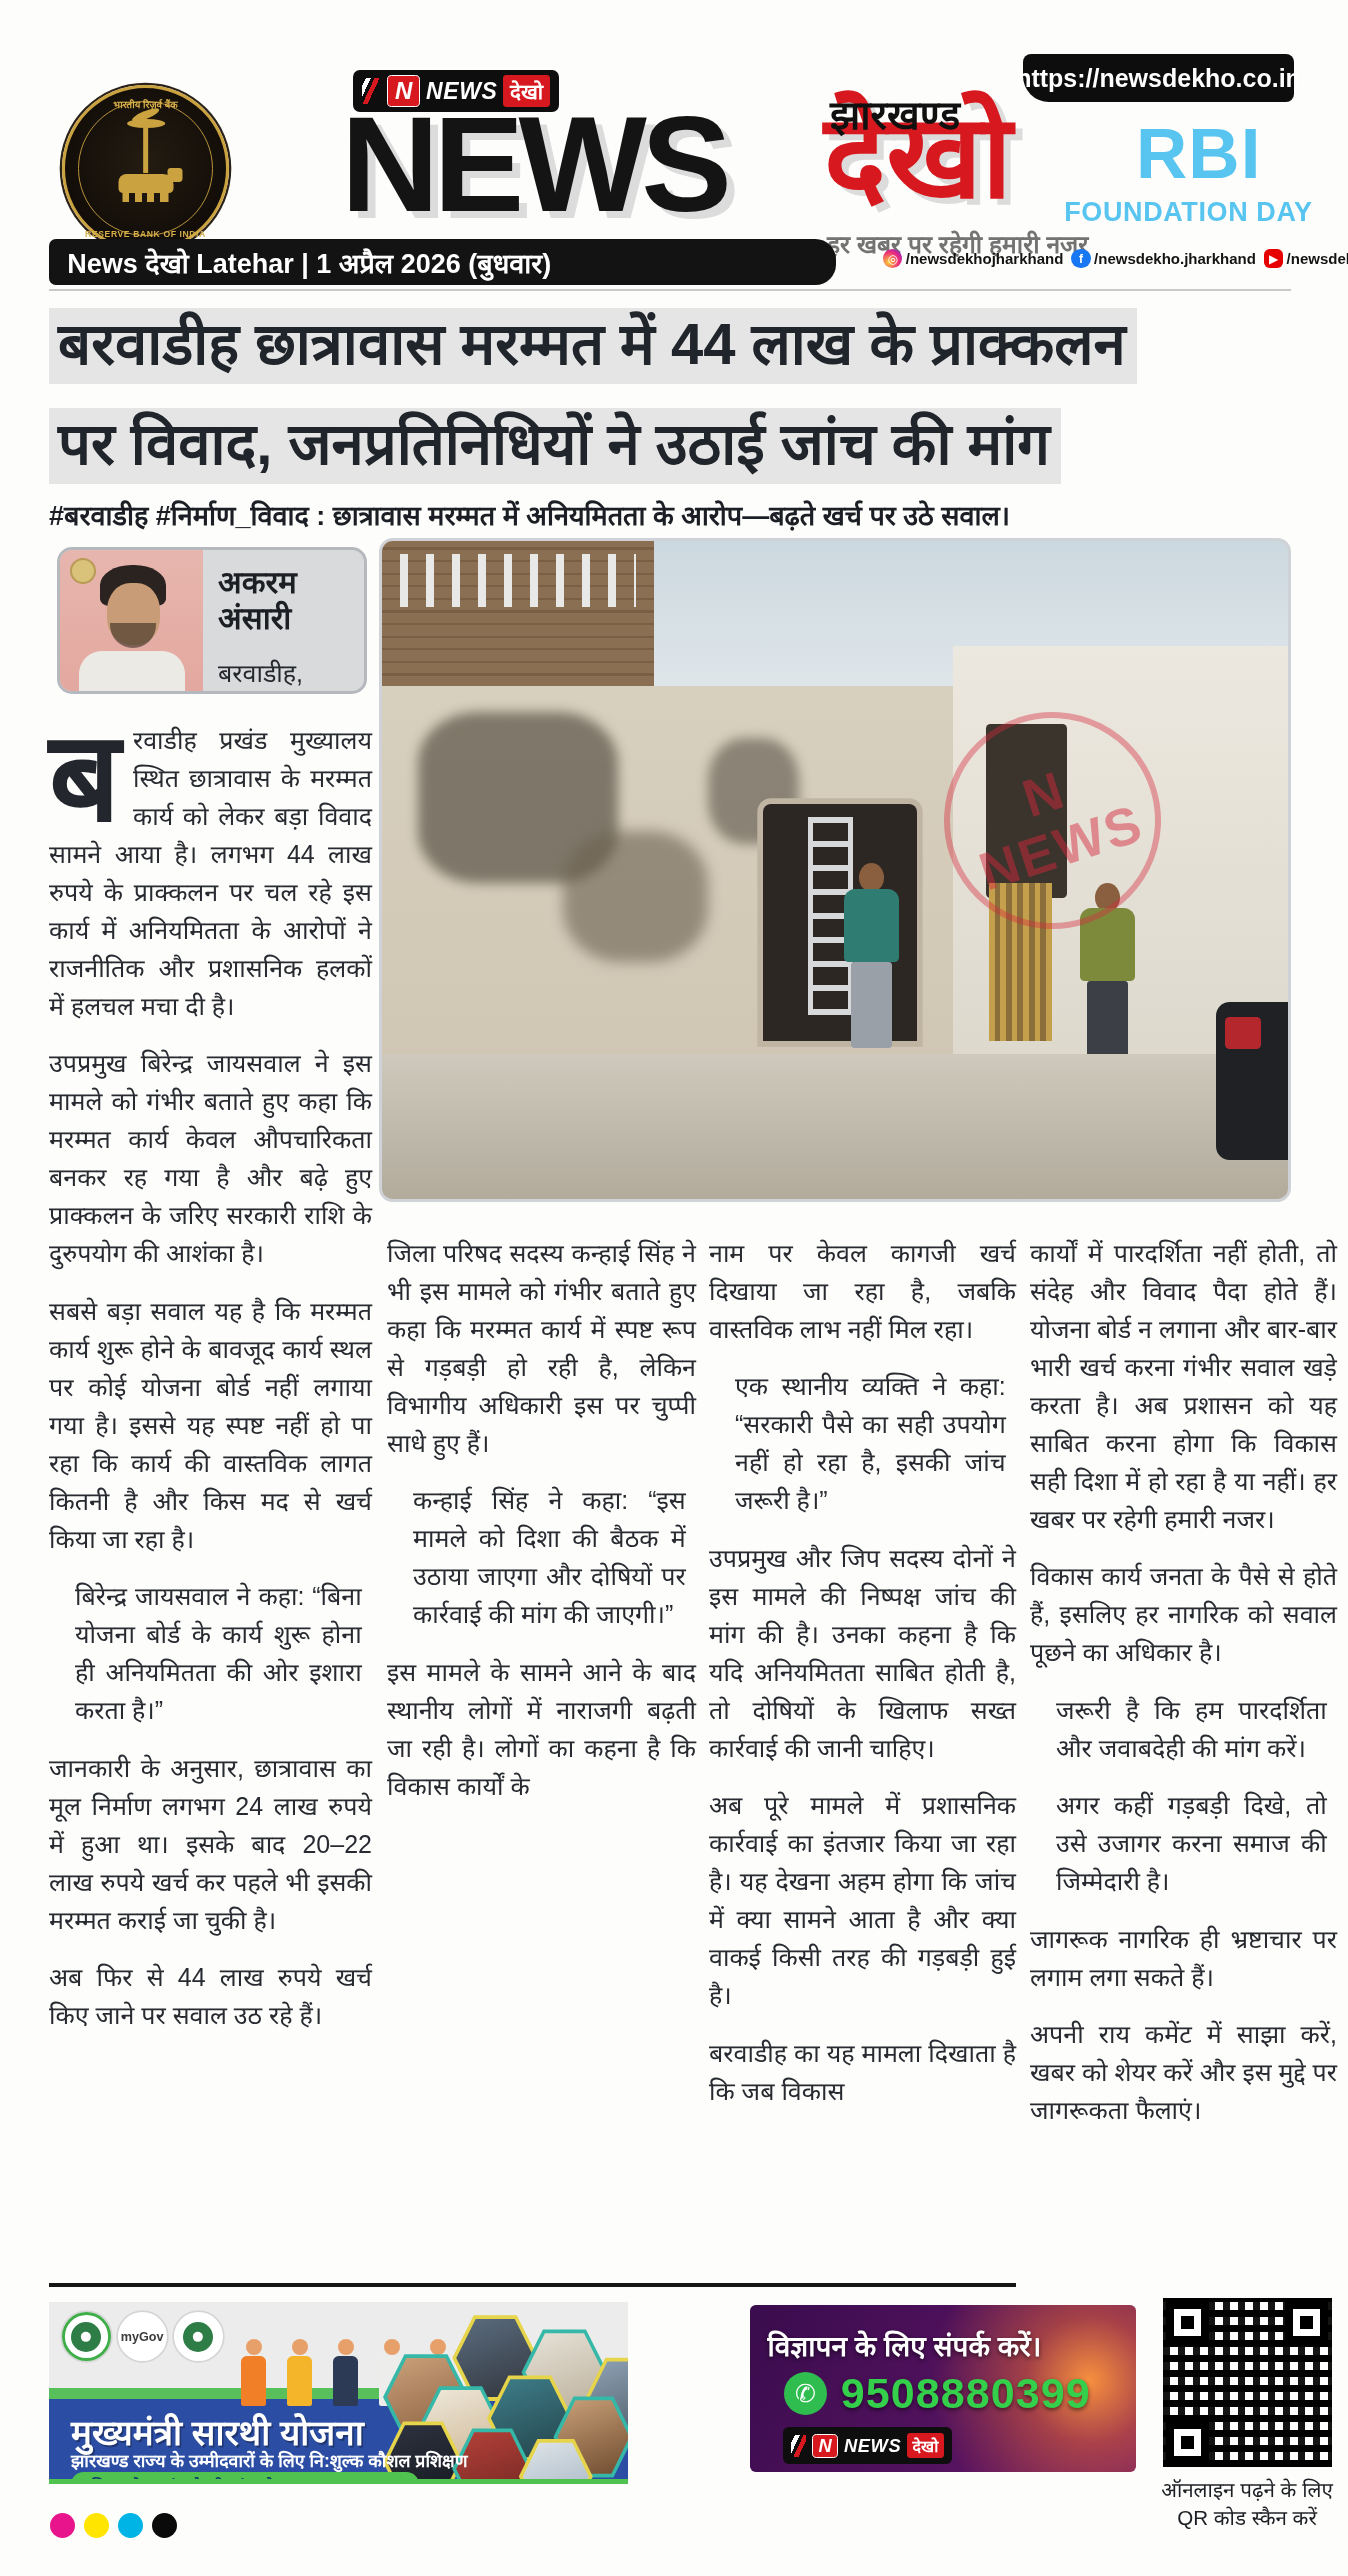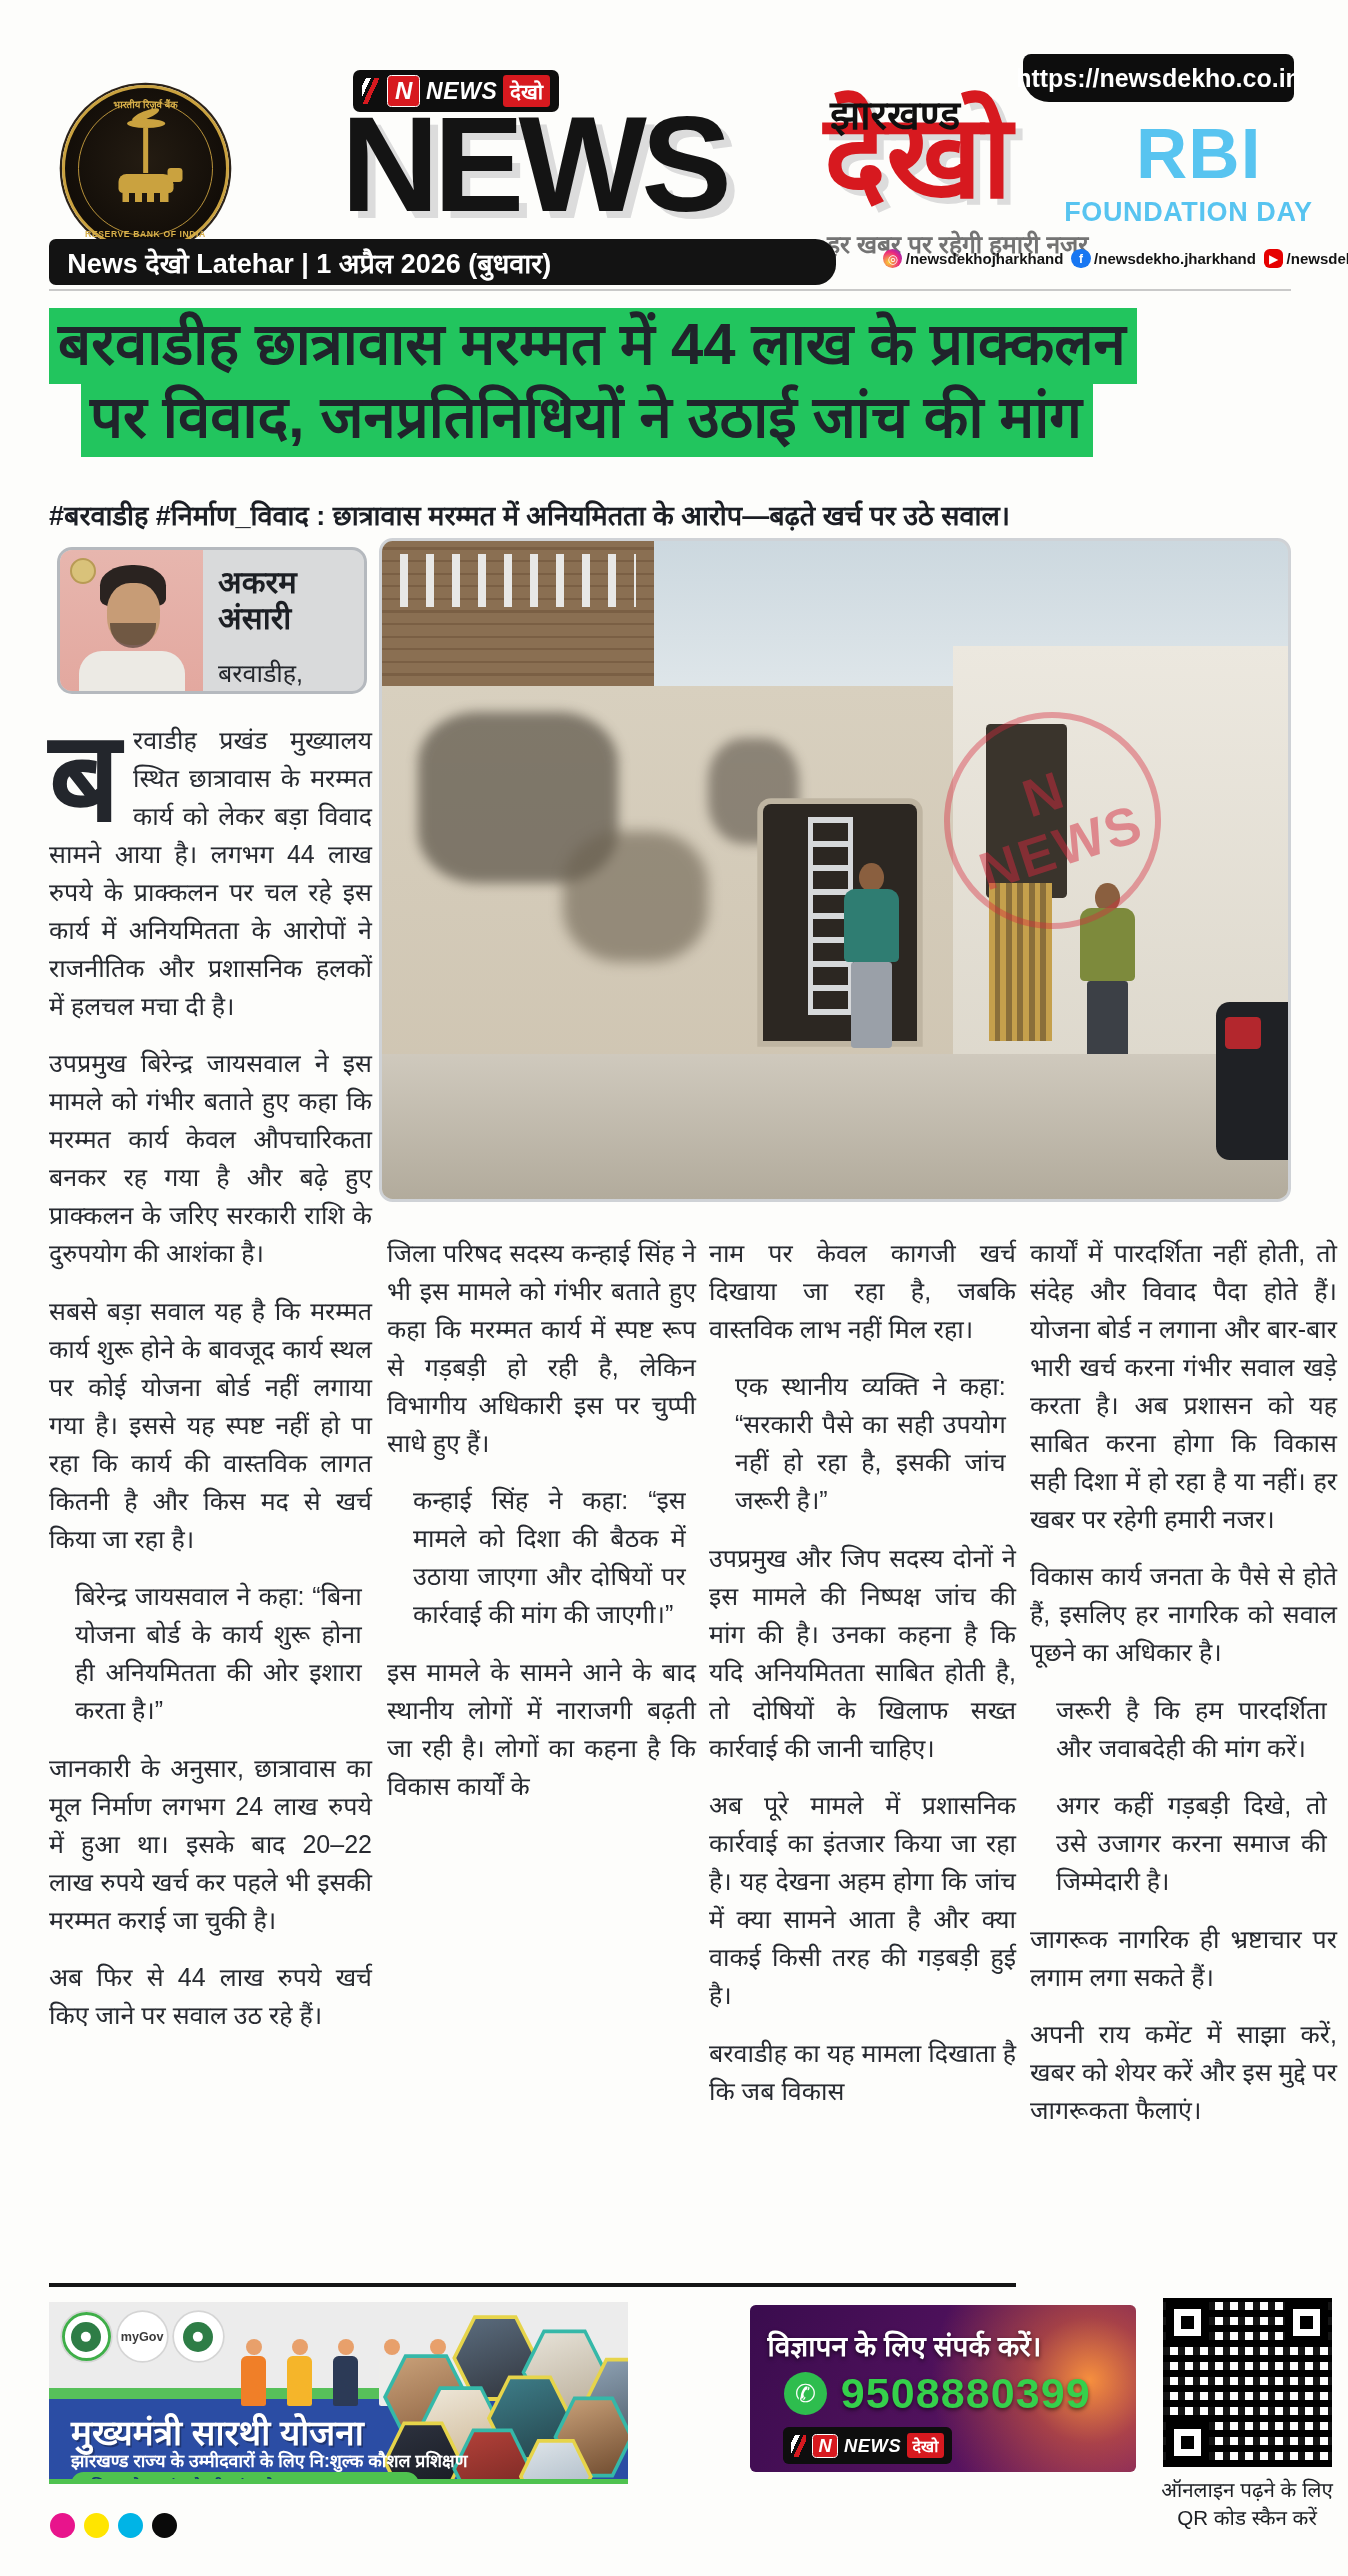--- a/index.html
+++ b/index.html
@@ -54,23 +54,23 @@
   .social { position:absolute; left:883px; top:249px; display:flex; align-items:center; gap:8px; }
   .social-item { display:flex; align-items:center; gap:3.4px; font-size:15px; font-weight:bold; color:#141414; }
   .s-icon { width:19.4px; height:19.4px; border-radius:50%; color:#fff; font-size:12px; font-weight:bold;
     display:flex; align-items:center; justify-content:center; }
   .s-ig { background:radial-gradient(circle at 30% 70%, #f9ce34, #ee2a7b 55%, #6228d7); }
   .s-fb { background:#1877f2; }
   .s-yt { background:#e60000; border-radius:5.7px; }
 
   
   .headline-line { position:absolute; left:49px; }
-  .headline-line span { background:#22c55e; color:#20242b; font-weight:800; font-size:58px; line-height:1.28;
+  .headline-line span { background:#e5e5e5; color:#20242b; font-weight:800; font-size:58px; line-height:1.28;
     padding:3.4px 11.4px 8px 9.1px; box-decoration-break:clone; }
-  .hl1 { top:307px; } .hl2 { top:380px;margin-left:32px; }
+  .hl1 { top:307px; } .hl2 { top:407px; }
   .subhead { position:absolute; left:49px; top:496px; width:1251px; font-size:27px; font-weight:600; color:#1b1e24; }
 
   
   .reporter { position:absolute; left:57px; top:547px; width:310px; height:147px; border:3.4px solid #b5b9be;
     border-radius:15px; overflow:hidden; display:flex; background:#d9dadb; }
   .rep-photo { position:relative; width:143px; height:100%; background:linear-gradient(180deg,#e7b6ae,#e3a89f); flex:none; }
   .rep-clock { position:absolute; left:10.3px; top:8px; width:26px; height:26px; border-radius:50%;
     background:#d9c27a; border:2.3px solid #b89b55; }
   .rep-hair { position:absolute; left:40px; top:15px; width:66px; height:42px; background:#2a2320; border-radius:48% 48% 20% 20%; }
   .rep-face { position:absolute; left:47px; top:33px; width:53px; height:62px; background:#c79c76; border-radius:44%; }

